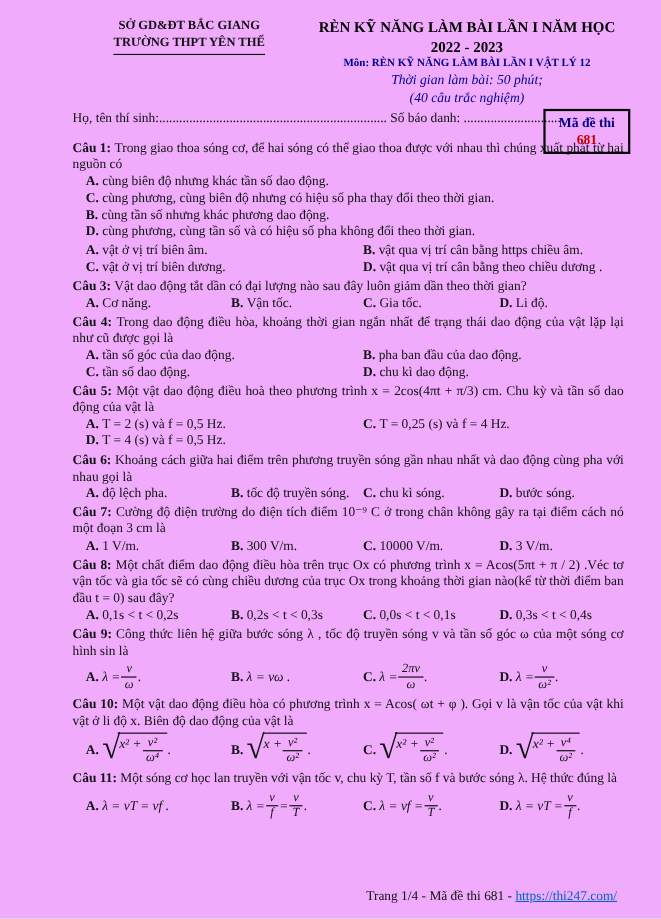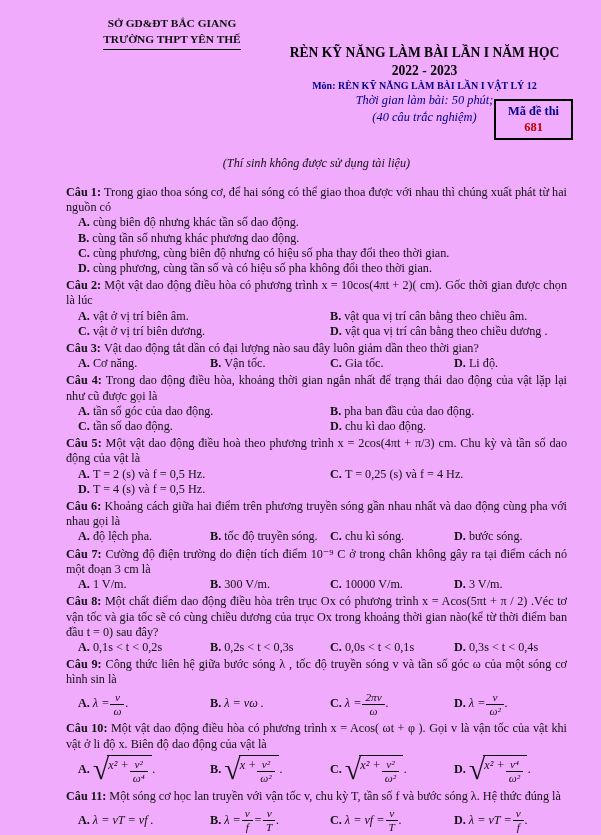--- a/index.html
+++ b/index.html
@@ -13,21 +13,21 @@
     overflow:hidden;
     display:flex;flex-direction:column;
     box-sizing:border-box;
     padding-left:32px;
   }
   
   .header{display:flex;padding:16px 30px 0 34px;}
   .header-left{width:212px;text-align:center;font-weight:bold;font-size:11.4px;line-height:1.4;}
   .school-wrap{display:inline-block;border-bottom:1.6px solid #000;padding-bottom:1px;}
   .header-center{flex:1;text-align:center;}
-  .title1{font-weight:bold;font-size:13.6px;line-height:1.3;color:#000;margin-top:28px;}
+  .title1{font-weight:bold;font-size:13.6px;line-height:1.3;color:#000;}
   .title2{font-weight:bold;font-size:10px;line-height:1.3;color:#00008B;}
   .time,.count{font-style:italic;font-size:12.4px;line-height:1.35;color:#00008B;}
   .code-box{
     position:absolute;top:99px;right:28px;
     border:2.5px solid #000;padding:2px 12px 3px;
     text-align:center;font-weight:bold;font-size:12.4px;line-height:1.3;
   }
   .code-label{color:#00008B;}
   .code-num{color:#C00000;}
   .notice{margin-top:30px;text-align:center;font-style:italic;}
@@ -77,41 +77,39 @@
       <div class="time">Thời gian làm bài: 50 phút;</div>
       <div class="count">(40 câu trắc nghiệm)</div>
     </div>
   </div>
 
   <div class="code-box">
     <div class="code-label">Mã đề thi</div>
     <div class="code-num">681</div>
   </div>
 
-  <div class="notice">(Thí sinh không được sử dụng tài liệu)</div>
 
   <div class="student-line">
     <span>Họ, tên thí sinh:</span><span>....................................................................</span><span> Số báo danh: </span><span>..............................</span>
   </div>
 
   <div class="questions" id="questions">
       <div class="question">
         <div class="q-text"><span class="q-num">Câu 1: </span>Trong giao thoa sóng cơ, để hai sóng có thể giao thoa được với nhau thì chúng xuất phát từ hai nguồn có</div>
         <div class="options stack">
           <div class="opt"><span class="ol">A. </span><span class="opt-body">cùng biên độ nhưng khác tần số dao động.</span></div>
+          <div class="opt"><span class="ol">C. </span><span class="opt-body">cùng phương, cùng biên độ nhưng có hiệu số pha thay đổi theo thời gian.</span></div>
           <div class="opt"><span class="ol">B. </span><span class="opt-body">cùng tần số nhưng khác phương dao động.</span></div>
-          <div class="opt"><span class="ol">C. </span><span class="opt-body">cùng phương, cùng biên độ nhưng có hiệu số pha thay đổi theo thời gian.</span></div>
           <div class="opt"><span class="ol">D. </span><span class="opt-body">cùng phương, cùng tần số và có hiệu số pha không đổi theo thời gian.</span></div>
         </div>
       </div>
       <div class="question">
-        <div class="q-text"><span class="q-num">Câu 2: </span>Một vật dao động điều hòa có phương trình x = 10cos(4πt +  2)( cm). Gốc thời gian được chọn là lúc</div>
         <div class="options grid2">
           <div class="opt"><span class="ol">A. </span><span class="opt-body">vật ở vị trí biên âm.</span></div>
-          <div class="opt"><span class="ol">B. </span><span class="opt-body">vật qua vị trí cân bằng theo chiều âm.</span></div>
+          <div class="opt"><span class="ol">B. </span><span class="opt-body">vật qua vị trí cân bằng https chiều âm.</span></div>
           <div class="opt"><span class="ol">C. </span><span class="opt-body">vật ở vị trí biên dương.</span></div>
           <div class="opt"><span class="ol">D. </span><span class="opt-body">vật qua vị trí cân bằng theo chiều dương .</span></div>
         </div>
       </div>
       <div class="question">
         <div class="q-text"><span class="q-num">Câu 3: </span>Vật dao động tắt dần có đại lượng nào sau đây luôn giảm dần theo thời gian?</div>
         <div class="options row4">
           <div class="opt"><span class="ol">A. </span><span class="opt-body">Cơ năng.</span></div>
           <div class="opt"><span class="ol">B. </span><span class="opt-body">Vận tốc.</span></div>
           <div class="opt"><span class="ol">C. </span><span class="opt-body">Gia tốc.</span></div>

